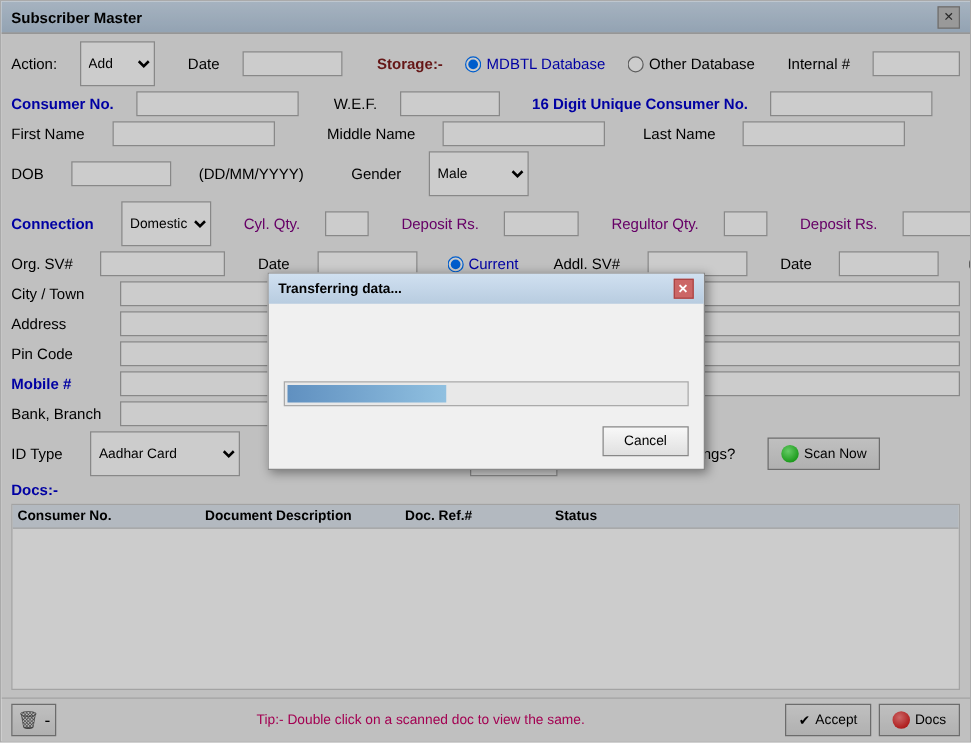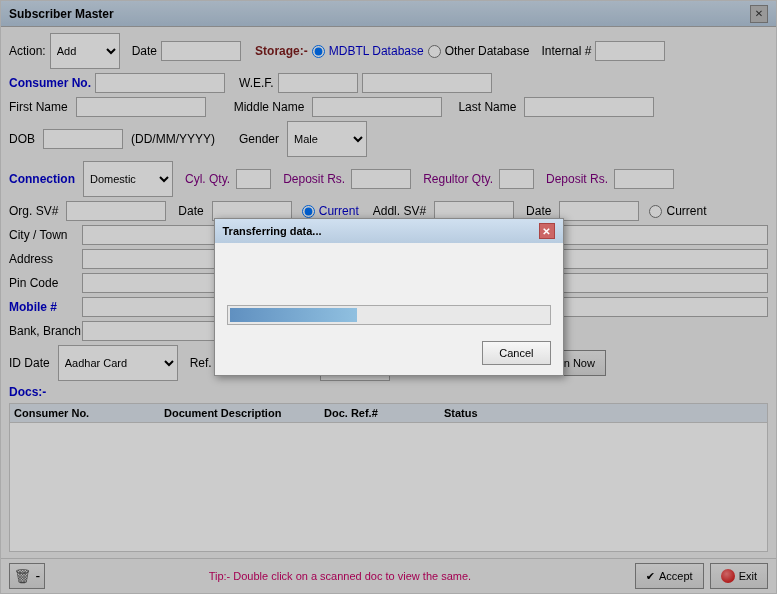--- a/index.html
+++ b/index.html
@@ -49,21 +49,21 @@
       flex: 1;
       padding: 6px 8px;
       display: flex;
       flex-direction: column;
       gap: 4px;
     }
 
     .row {
       display: flex;
       align-items: center;
-      gap: 4px;
+      gap: 18px;
     }
 
     label {
       color: #000;
       white-space: nowrap;
     }
 
     label.blue {
       color: #0000cc;
       font-weight: bold;
@@ -337,20 +337,21 @@
       </div>
       <label style="margin-left:8px;">Internal #</label>
       <input type="text" style="width: 70px;">
     </div>
 
     <div class="row">
       <label class="blue">Consumer No.</label>
       <input type="text" style="width: 130px;">
       <label style="margin-left:10px;">W.E.F.</label>
       <input type="text" style="width: 80px;">
+      <label style="margin-left:8px; color:#0000cc; font-weight:bold;">16 Digit Unique Consumer No.</label>
       <input type="text" style="width: 130px;">
     </div>
 
     <div class="row">
       <label>First Name</label>
       <input type="text" style="width: 130px; margin-left: 4px;">
       <label style="margin-left:24px;">Middle Name</label>
       <input type="text" style="width: 130px; margin-left: 4px;">
       <label style="margin-left:12px;">Last Name</label>
       <input type="text" style="width: 130px; margin-left: 4px;">
@@ -424,21 +425,21 @@
     </div>
 
     <div class="row">
       <label style="width:65px;">Bank, Branch</label>
       <input type="text" style="width: 200px; margin-left: 4px;">
       <label style="margin-left:10px;">IFS Code</label>
       <input type="text" style="width: 100px; margin-left: 4px;">
     </div>
 
     <div class="row">
-      <label>ID Date</label>
+      <label>ID Type</label>
       <select style="width:120px; margin-left:4px;">
         <option>Aadhar Card</option>
       </select>
       <label style="margin-left:8px;">Ref. #</label>
       <input type="text" style="width: 80px; margin-left: 4px;">
       <select style="width:70px; margin-left:6px;">
         <option>Scan</option>
       </select>
       <div class="arrow-btn" style="margin-left:4px;">►</div>
       <div class="settings-checkbox" style="margin-left:10px;">
@@ -474,21 +475,21 @@
       </div>
     </div>
     <span class="tip-text">Tip:- Double click on a scanned doc to view the same.</span>
     <div class="row" style="gap:6px;">
       <div class="btn btn-accept">
         <span>✔</span>
         <span>Accept</span>
       </div>
       <div class="btn btn-exit">
         <span class="red-circle"></span>
-        <span>Exit</span>
+        <span>Docs</span>
       </div>
     </div>
   </div>
 
   <div class="dialog-overlay">
     <div class="dialog">
       <div class="dialog-title">
         <span class="dialog-title-text">Transferring data...</span>
         <div class="dialog-close">✕</div>
       </div>

